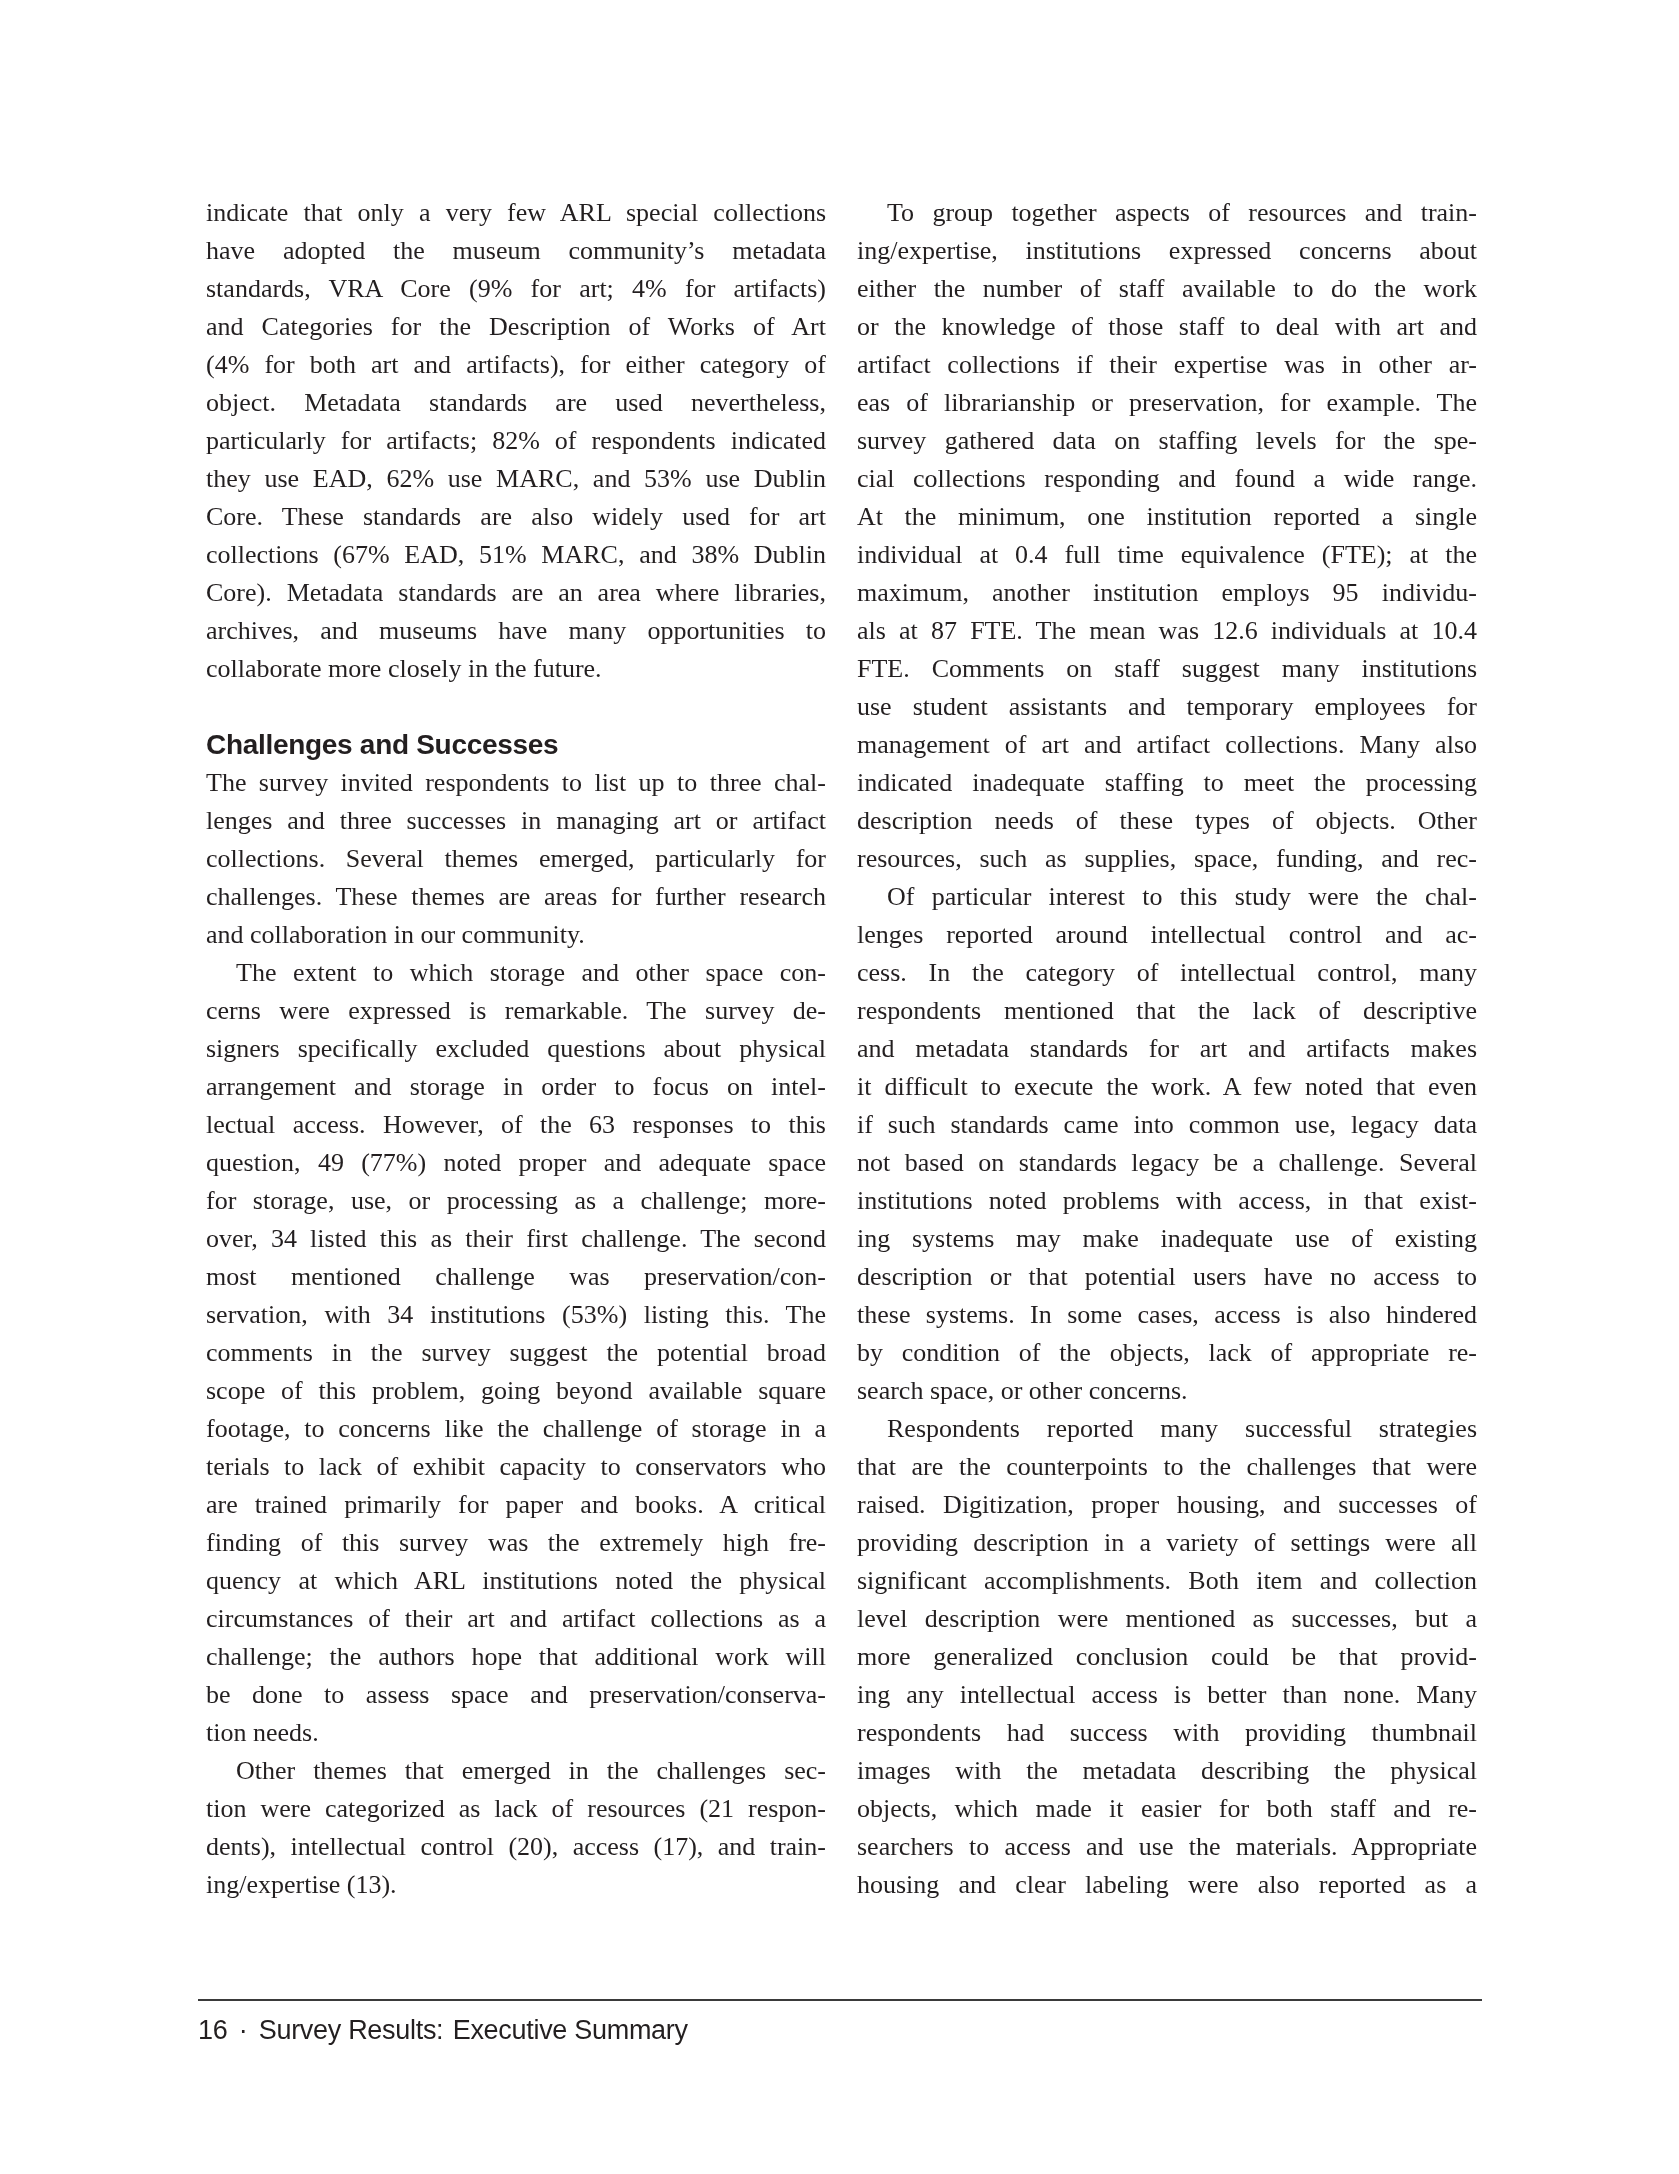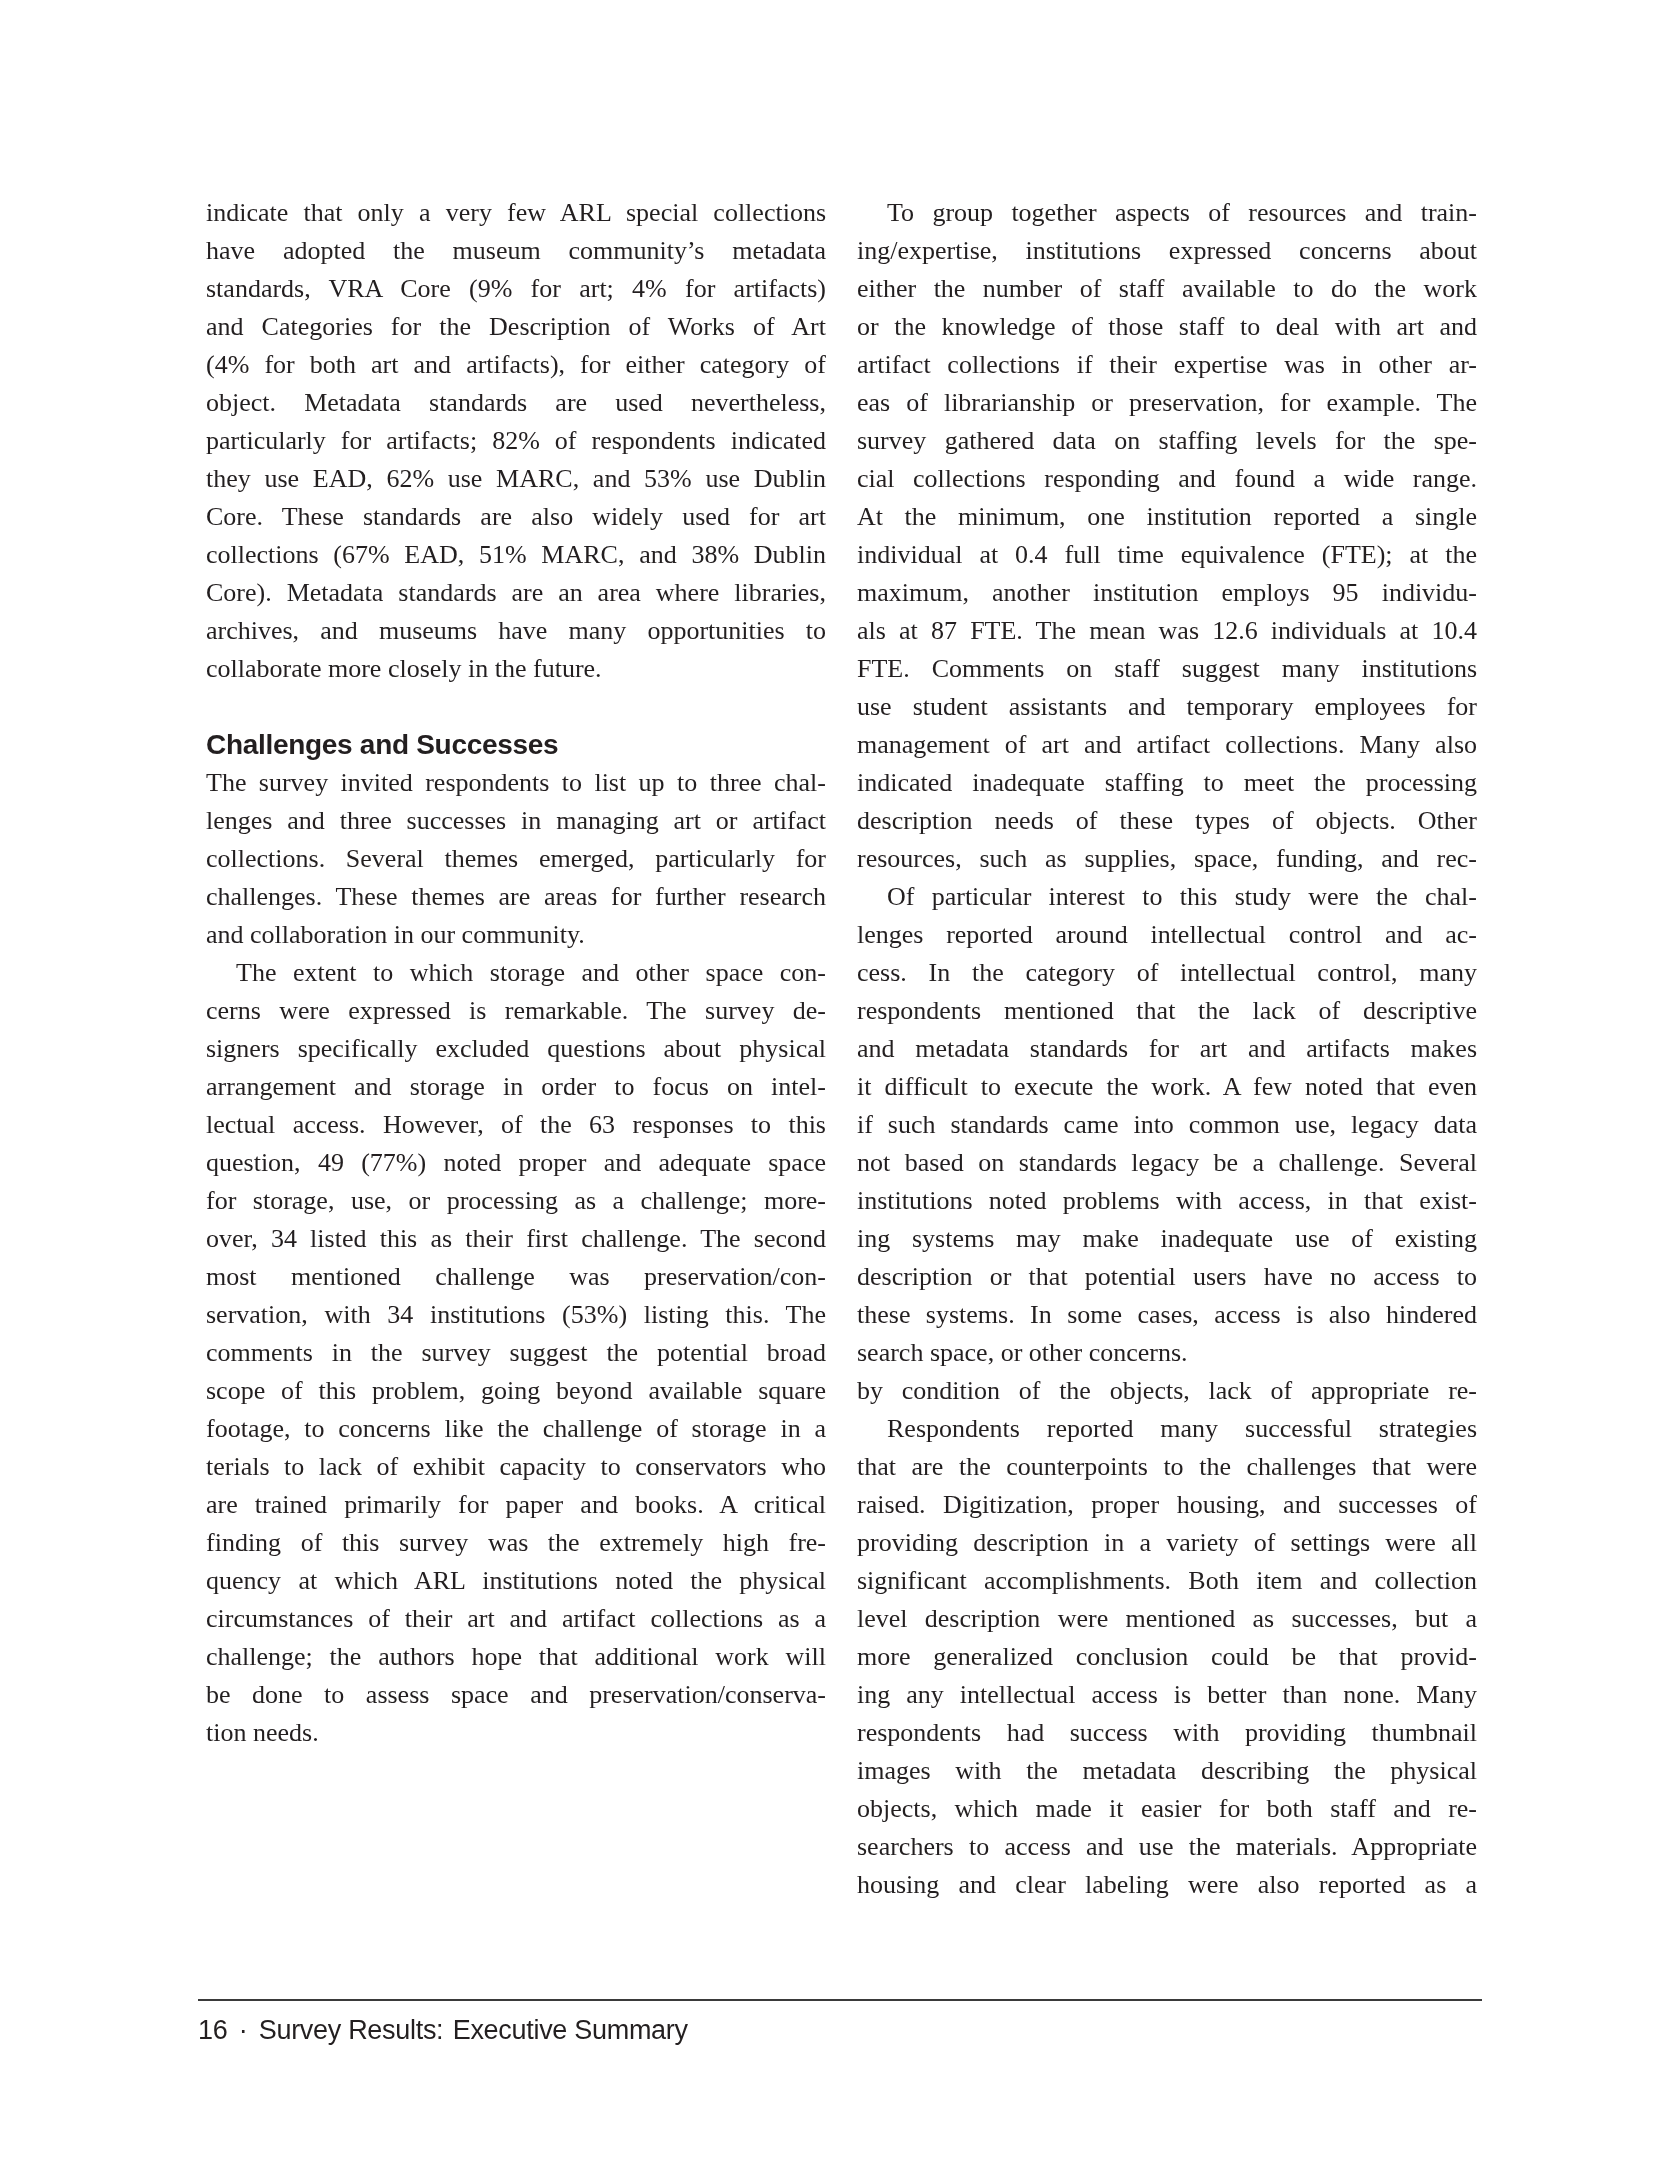--- a/index.html
+++ b/index.html
@@ -88,20 +88,26 @@
         <div class="line">footage, to concerns like the challenge of storage in a</div>
         <div class="line">terials to lack of exhibit capacity to conservators who</div>
         <div class="line">are trained primarily for paper and books. A critical</div>
         <div class="line">finding of this survey was the extremely high fre-</div>
         <div class="line">quency at which ARL institutions noted the physical</div>
         <div class="line">circumstances of their art and artifact collections as a</div>
         <div class="line">challenge; the authors hope that additional work will</div>
         <div class="line">be done to assess space and preservation/conserva-</div>
         <div class="line last">tion needs.</div>
       </div>
+    <div>
+        <div class="line indent">Other themes that emerged in the challenges sec-</div>
+        <div class="line">tion were categorized as lack of resources (21 respon-</div>
+        <div class="line">dents), intellectual control (20), access (17), and train-</div>
+        <div class="line last">ing/expertise (13).</div>
+      </div>
   </div>
 
   <div class="col col-right">
     <div>
         <div class="line indent">To group together aspects of resources and train-</div>
         <div class="line">ing/expertise, institutions expressed concerns about</div>
         <div class="line">either the number of staff available to do the work</div>
         <div class="line">or the knowledge of those staff to deal with art and</div>
         <div class="line">artifact collections if their expertise was in other ar-</div>
         <div class="line">eas of librarianship or preservation, for example. The</div>
@@ -124,22 +130,22 @@
         <div class="line">cess. In the category of intellectual control, many</div>
         <div class="line">respondents mentioned that the lack of descriptive</div>
         <div class="line">and metadata standards for art and artifacts makes</div>
         <div class="line">it difficult to execute the work. A few noted that even</div>
         <div class="line">if such standards came into common use, legacy data</div>
         <div class="line">not based on standards legacy be a challenge. Several</div>
         <div class="line">institutions noted problems with access, in that exist-</div>
         <div class="line">ing systems may make inadequate use of existing</div>
         <div class="line">description or that potential users have no access to</div>
         <div class="line">these systems. In some cases, access is also hindered</div>
+        <div class="line">by condition of the objects, lack of appropriate re-</div>
         <div class="line last">search space, or other concerns.</div>
-        <div class="line">by condition of the objects, lack of appropriate re-</div>
       </div>
     <div>
         <div class="line indent">Respondents reported many successful strategies</div>
         <div class="line">that are the counterpoints to the challenges that were</div>
         <div class="line">raised. Digitization, proper housing, and successes of</div>
         <div class="line">providing description in a variety of settings were all</div>
         <div class="line">significant accomplishments. Both item and collection</div>
         <div class="line">level description were mentioned as successes, but a</div>
         <div class="line">more generalized conclusion could be that provid-</div>
         <div class="line">ing any intellectual access is better than none. Many</div>

